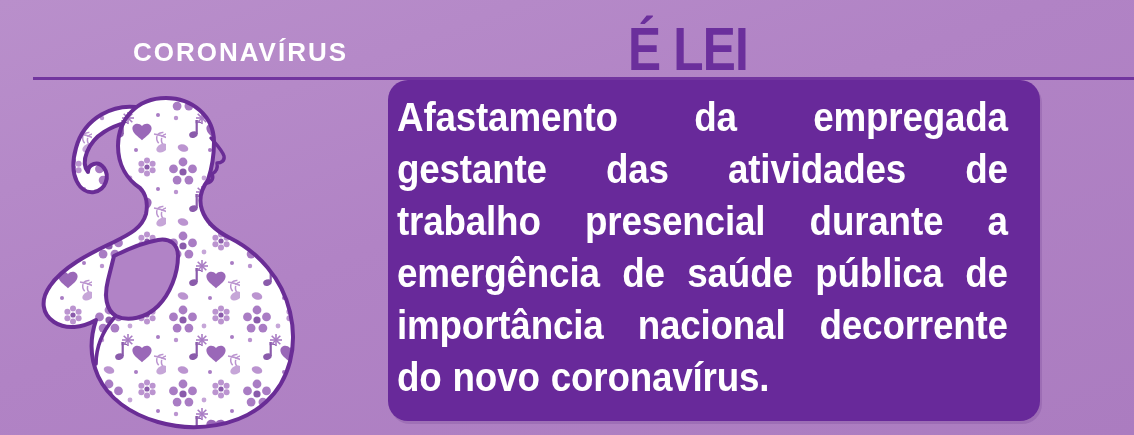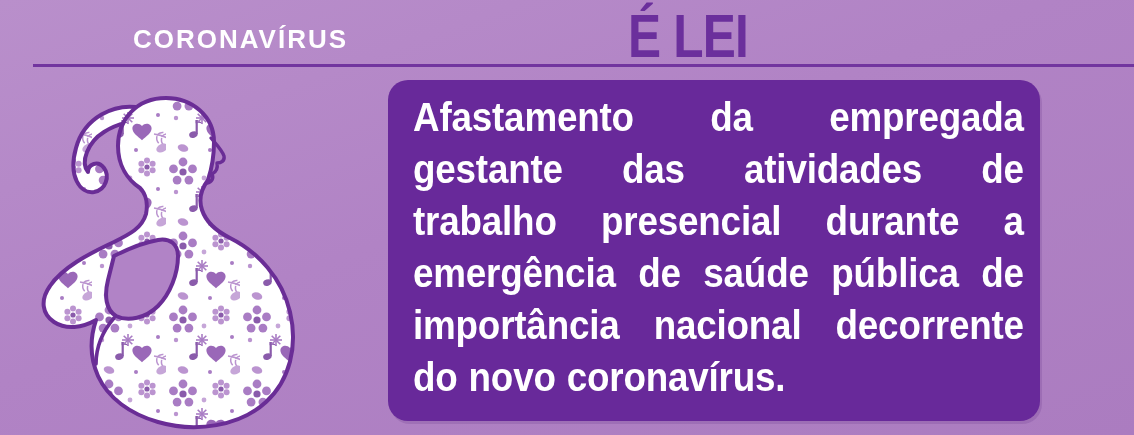--- a/index.html
+++ b/index.html
@@ -19,21 +19,21 @@
     position: relative;
     width: 1134px;
     height: 435px;
     background: linear-gradient(160deg, #b98fcb 0%, #b183c5 45%, #ab7cc0 100%);
     overflow: hidden;
   }
 
   
   #header-row {
     position: absolute;
-    left: 0; top: 3px;
+    left: 0; top: 16px;
     width: 1134px;
     height: 63px;
     padding-left: 12px;
   }
 
   #label-coronavirus {
     position: absolute;
     left: 133px;
     top: 23px;
     font-family: "Liberation Sans", sans-serif;
@@ -72,21 +72,21 @@
   
   #statement-card {
     position: absolute;
     left: 388px;
     top: 80px;
     width: 652px;
     height: 341px;
     background: #68299a;
     border-radius: 20px;
     box-shadow: 2px 3px 0 rgba(90,40,130,0.18);
-    padding: 11px 16px 0 25px;
+    padding: 11px 16px 0 9px;
     overflow: hidden;
   }
 
   #statement-text {
     font-family: "Liberation Sans Narrow", "Liberation Sans", sans-serif;
     font-weight: 700;
     font-size: 40px;
     line-height: 52px;
     color: #ffffff;
     text-align: justify;

